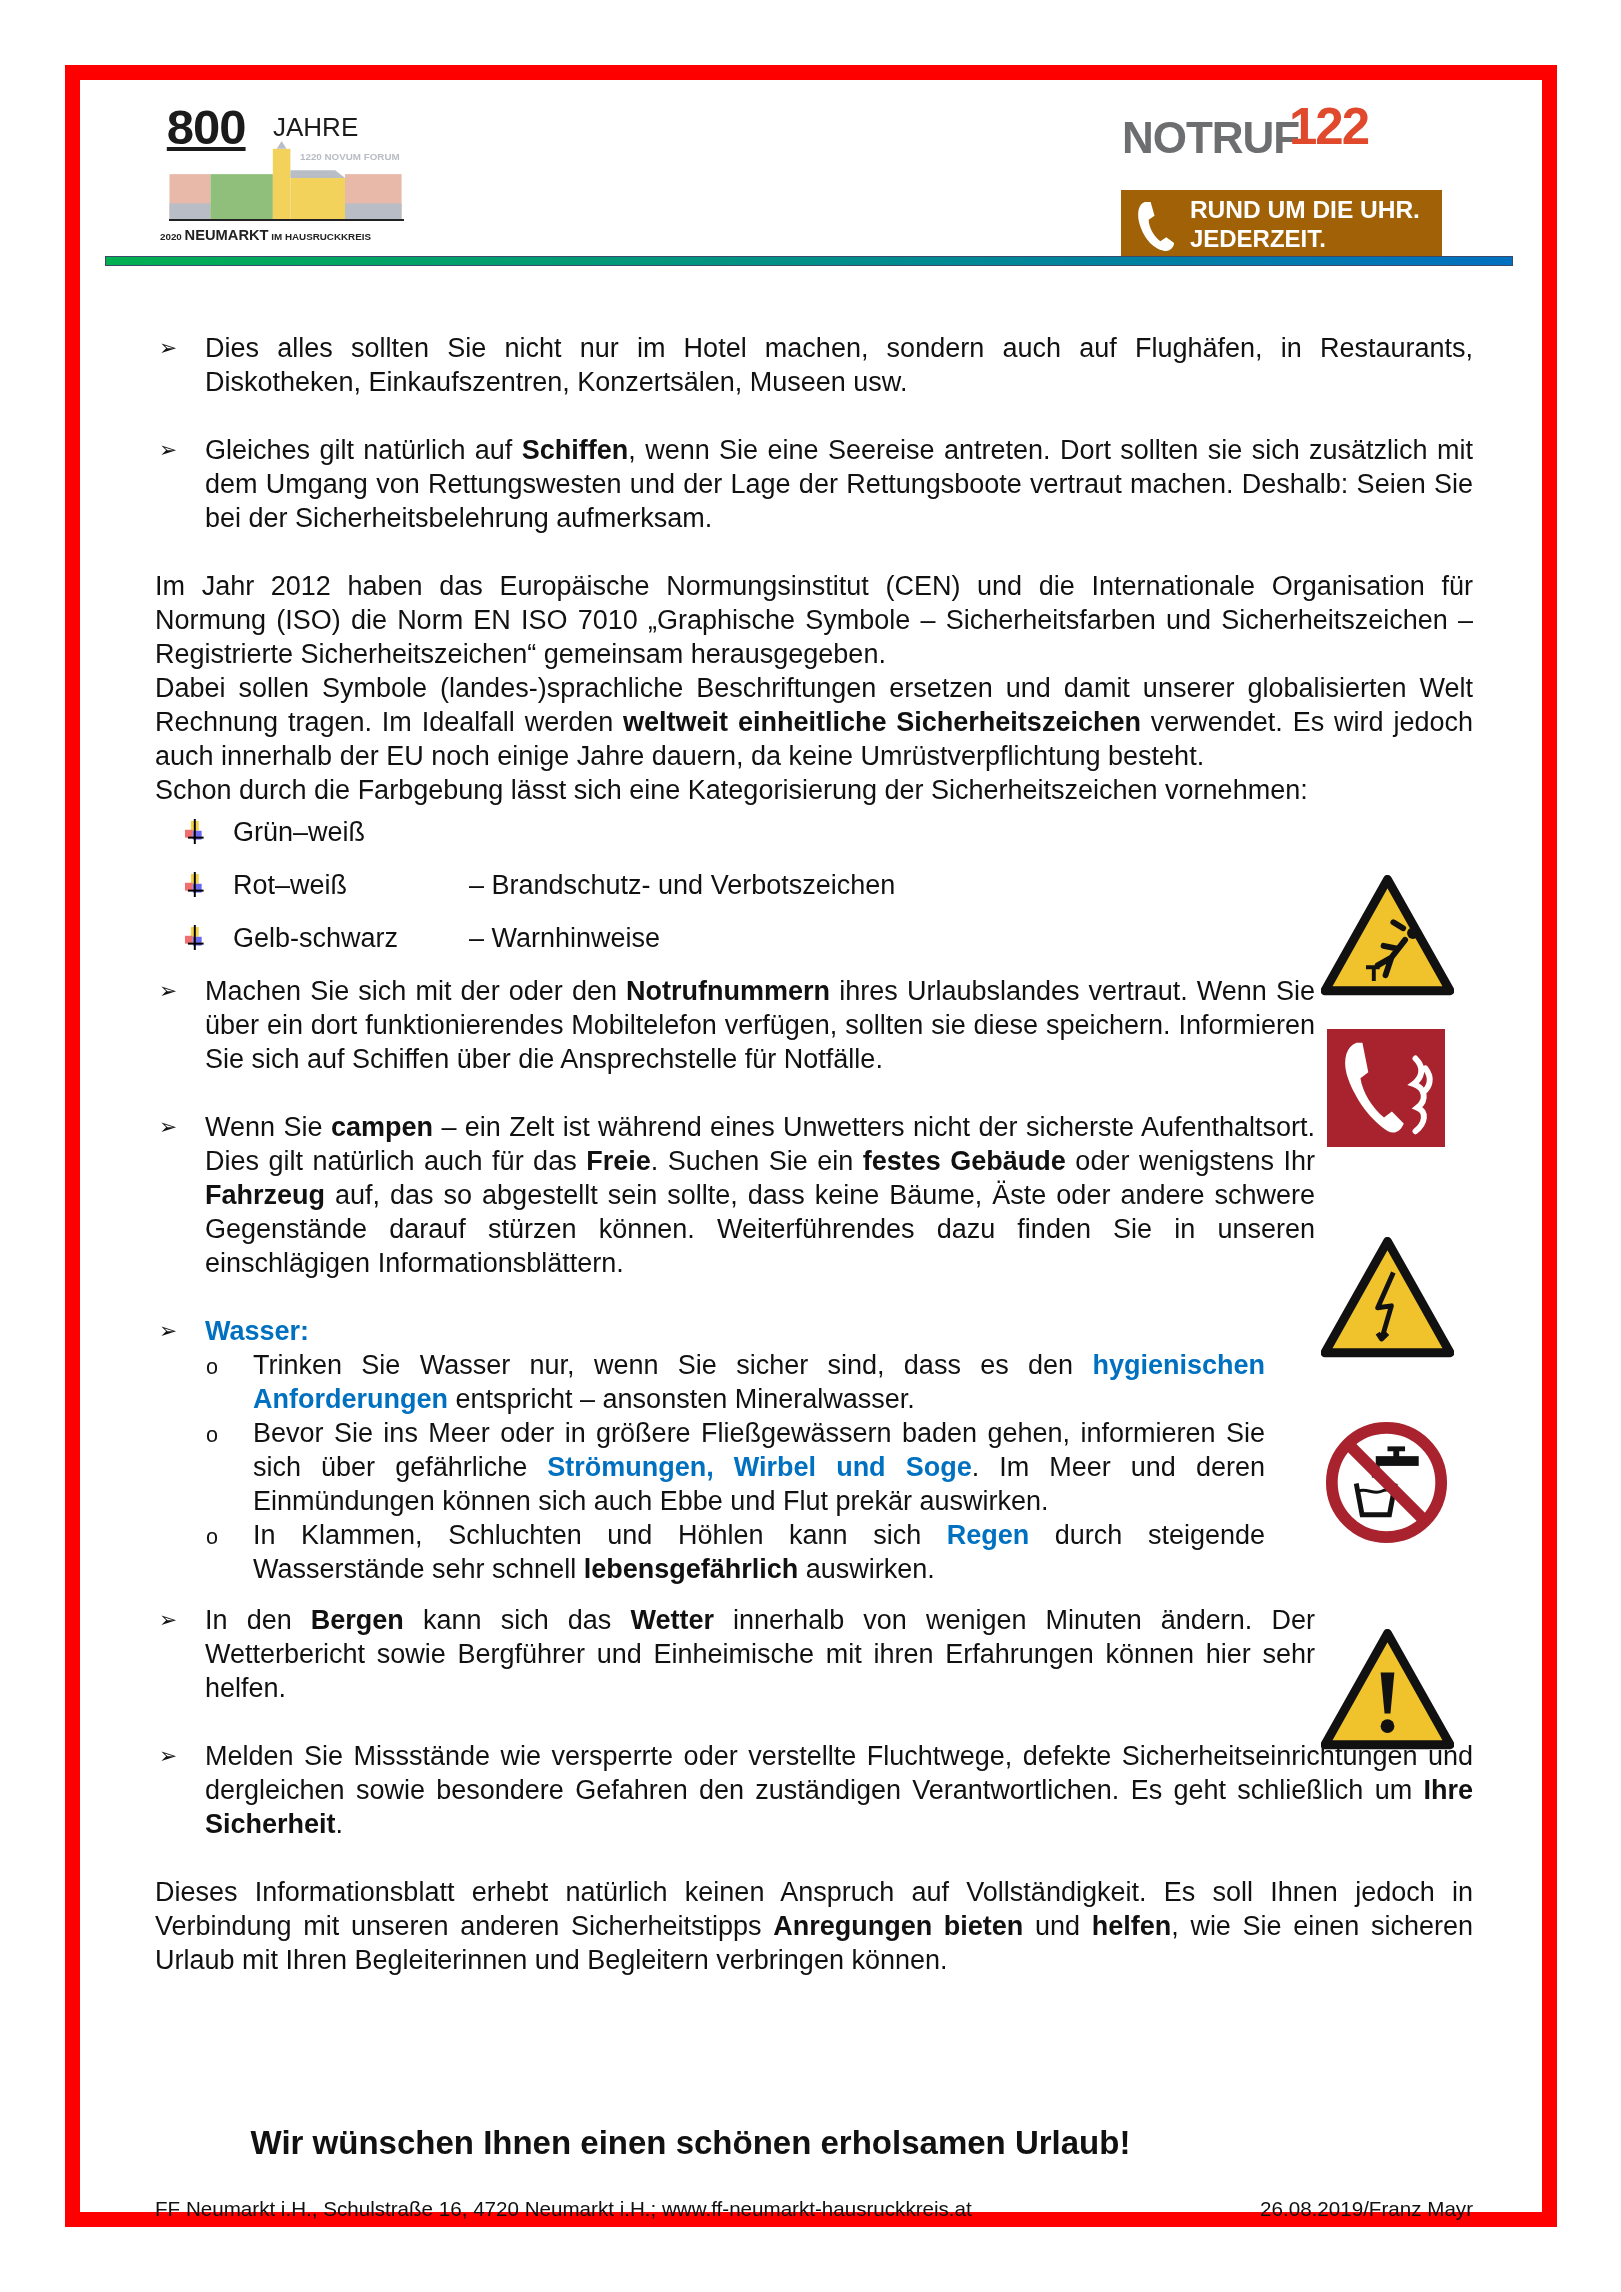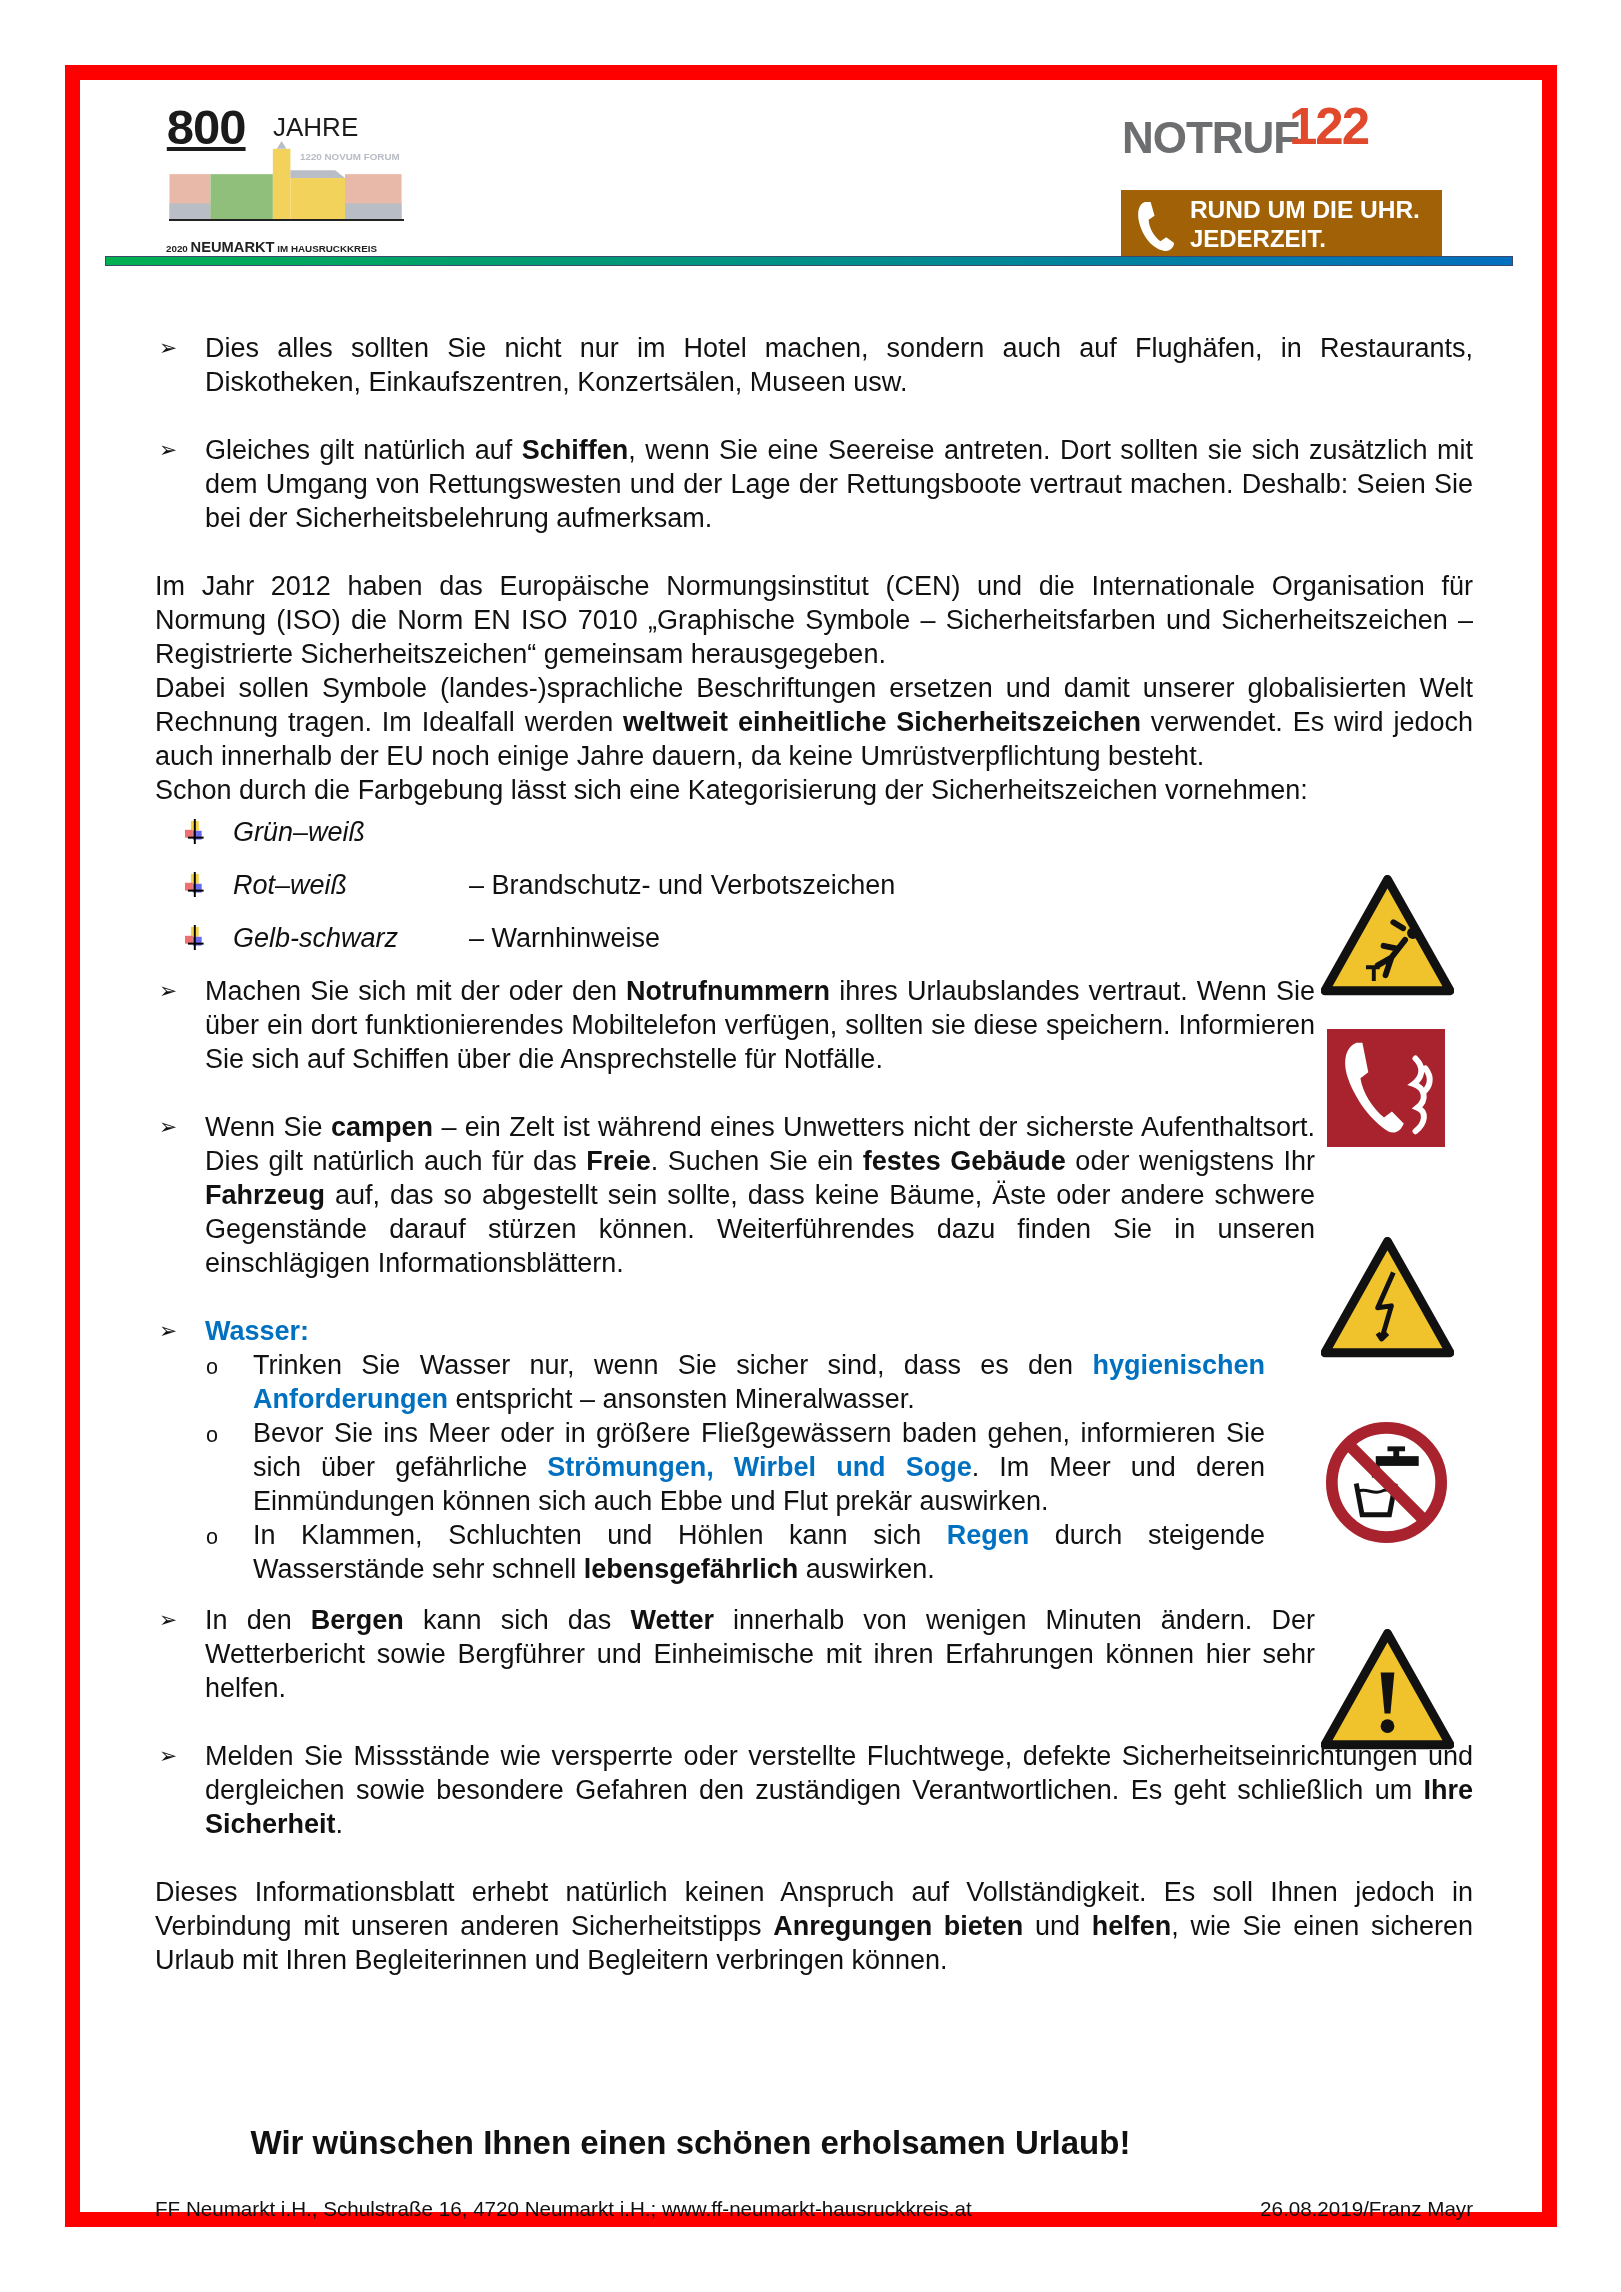--- a/index.html
+++ b/index.html
@@ -6,21 +6,21 @@
   body { width: 1621px; height: 2293px; position: relative; overflow: hidden;
          font-family: "Liberation Sans", sans-serif; color: #111; }
   .frame { position: absolute; left: 65px; top: 65px; width: 1492px; height: 2162px;
            box-sizing: border-box; border: 15.7px solid #ff0000; }
   
   .logo-800 { position: absolute; left: 157px; top: 90px; width: 257px; height: 157px; background:#fff; }
   .logo-800 .big { position:absolute; left:9.8px; top:9px; font-size:49px; font-weight:bold; letter-spacing:-1px; color:#1b1b1b;text-decoration:underline; }
   .logo-800 .jahre { position:absolute; left:116px; top:21.6px; font-size:26px; color:#1b1b1b; }
   .logo-800 .forum { position:absolute; left:143px; top:61px; font-size:9.8px; font-weight:bold; color:#b8bcc4; }
   .logo-800 .sep { position:absolute; left:11.8px; top:129px; width:235px; height:2px; background:#222; }
-  .logo-800 .town { position:absolute; left:9px; top:137px; font-size:9.8px; font-weight:bold; color:#222; white-space:nowrap;margin-top:12px; }
+  .logo-800 .town { position:absolute; left:3px; top:137px; font-size:9.8px; font-weight:bold; color:#222; white-space:nowrap; }
   .logo-800 .town b { font-size:14.7px; }
   .logo-800 svg { position:absolute; left:11.8px; top:51px; }
   .logo-notruf { position: absolute; left: 1117px; top: 103px; width: 333px; height: 137px; }
   .logo-notruf .n1 { position:absolute; left:4.9px; top:9.8px; font-size:44px; font-weight:bold; color:#6d6e70; letter-spacing:-1px; }
   .logo-notruf .n2 { position:absolute; left:172px; top:-5.9px; font-size:51px; font-weight:bold; color:#e0492c; letter-spacing:-2px; }
   .logo-notruf .box { position:absolute; left:3.9px; top:59px; width:321px; height:71px; background:#a16207;margin-top:28px; }
   .logo-notruf .box .t1 { position:absolute; left:69px; top:5.9px; font-size:24.5px; font-weight:bold; color:#fff; white-space:nowrap; }
   .logo-notruf .box .t2 { position:absolute; left:69px; top:35px; font-size:24px; font-weight:bold; color:#fff; white-space:nowrap; }
   .logo-notruf .box svg { position:absolute; left:13.7px; top:7.8px; }
   .divider { position:absolute; left:105px; top:256px; width:1408px; height:9.8px;
@@ -30,21 +30,21 @@
   .p { margin:0; text-align: justify; }
   .bullet { position: relative; padding-left: 50px; text-align: justify; }
   .bullet .arrow { position:absolute; left:3.9px; top:0; font-size:21.6px; color:#111; }
   .narrow { width: 1110px; }
   b { font-weight: bold; }
   .blue { color: #0070c0; font-weight: bold; }
   .gap { height: 34px; }
   .colorlist { margin: 7.8px 0 0 0; }
   .colorrow { position: relative; height: 53px; padding-left: 78px; }
   .colorrow .ico { position:absolute; left:29px; top:3.9px; width:21.6px; height:25.5px; }
-  .colorrow .k { position:absolute; left:78px;font-style:italic; }
+  .colorrow .k { position:absolute; left:78px; }
   .colorrow .v { position:absolute; left:314px; white-space:nowrap; }
   .sub { position: relative; padding-left: 98px; text-align: justify; width: 1012px; }
   .sub .o { position:absolute; left:51px; top:2px; font-size:21.6px; }
   .closing { position:absolute; left:0; width:1381px; top:2124px; text-align:center; font-size:33px; font-weight:bold; }
   .footer { position:absolute; left:155px; top:2197px; width:1318px; font-size:20.6px; color:#111; }
   .footer .r { position:absolute; right:0; top:0; }
   .sign { position:absolute; }
 </style>
 </head>
 <body>

